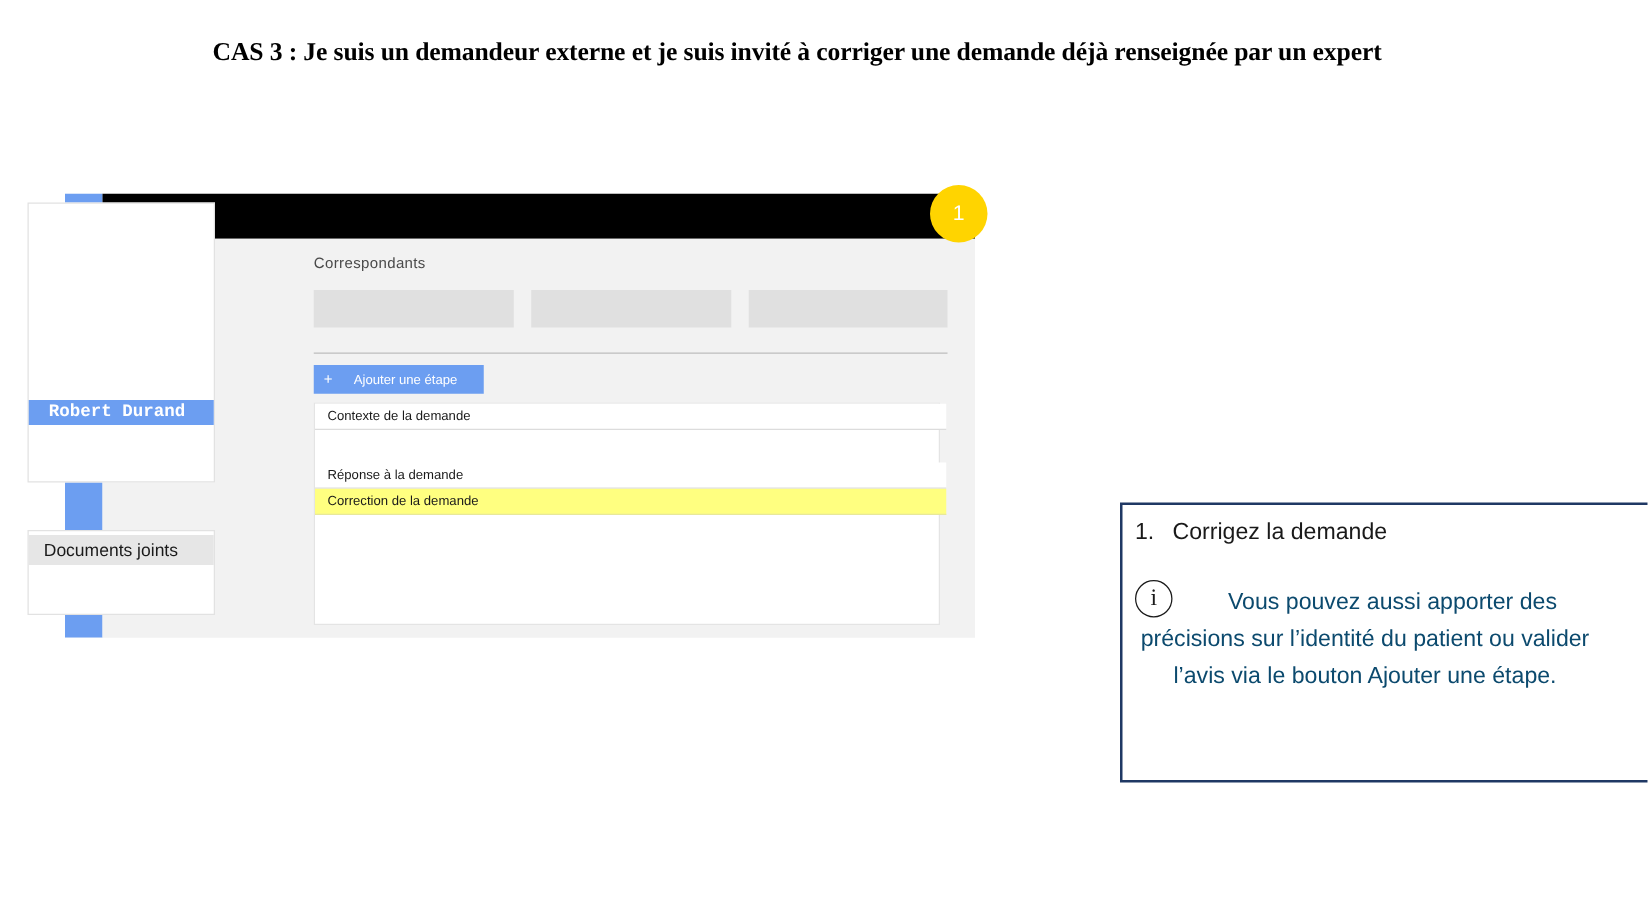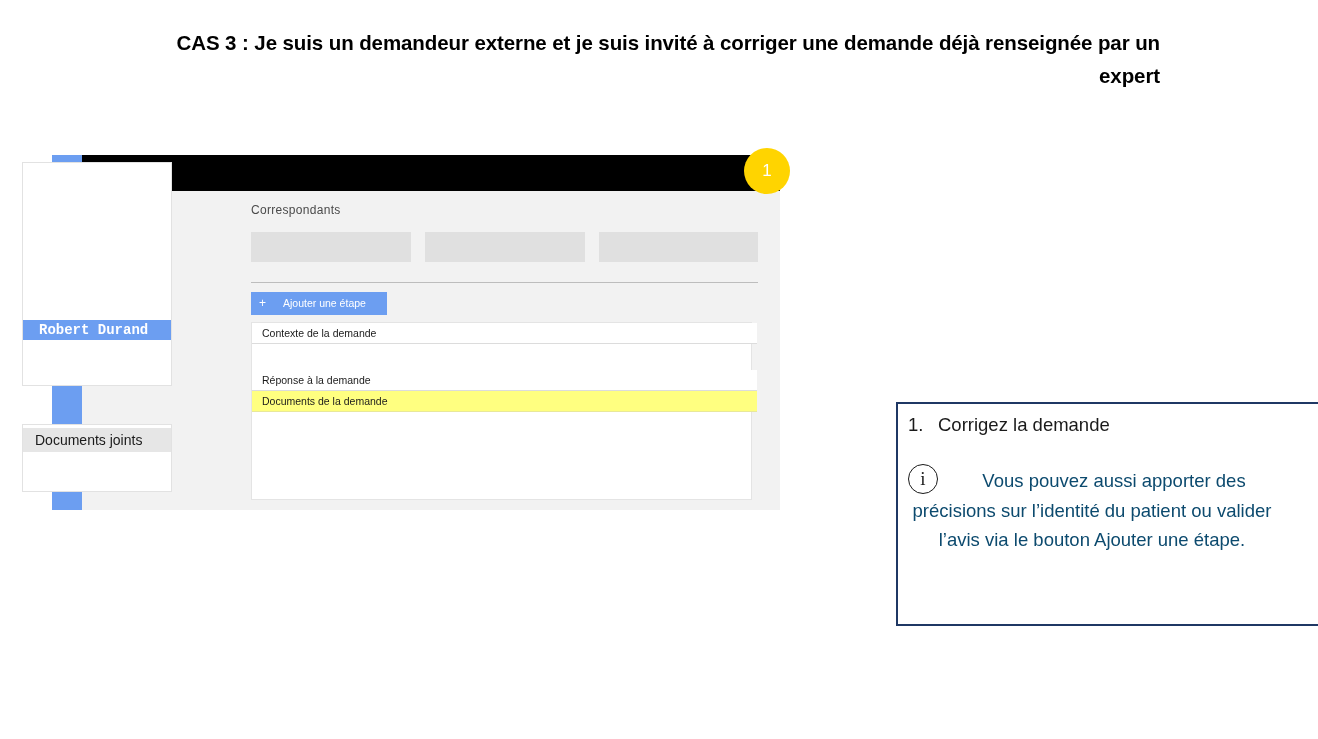--- a/index.html
+++ b/index.html
@@ -14,26 +14,27 @@
     position: relative;
     overflow: hidden;
   }
 
   
   .slide-title {
     position: absolute;
     left: 170px;
     top: 26px;
     width: 990px;
-    text-align: right;
+    text-align: left;
     font-size: 20.5px;
     font-weight: bold;
     color: #000000;
     line-height: 33px;
     letter-spacing: -0.1px;
+    font-family: Liberation Serif, serif;
   }
 
   
   .app-window {
     position: absolute;
     left: 52px;
     top: 155px;
     width: 728px;
     height: 355px;
     background: #f2f2f2;
@@ -292,21 +293,21 @@
 
 <div class="divider"></div>
 
 <div class="add-step-button">
   <span class="plus">+</span><span class="lbl">Ajouter une étape</span>
 </div>
 
 <div class="steps-panel">
   <div class="step-row r0">Contexte de la demande</div>
   <div class="step-row r2">Réponse à la demande</div>
-  <div class="step-row r3">Documents de la demande</div>
+  <div class="step-row r3">Correction de la demande</div>
 </div>
 
 <div class="badge-1">1</div>
 
 <div class="callout">
   <div class="callout-item-1">
     <span class="num">1.</span><span>Corrigez la demande</span>
   </div>
   <div class="info-icon">i</div>
   <div class="callout-text">Vous pouvez aussi apporter des précisions sur l’identité du patient ou valider l’avis via le bouton Ajouter une étape.</div>

